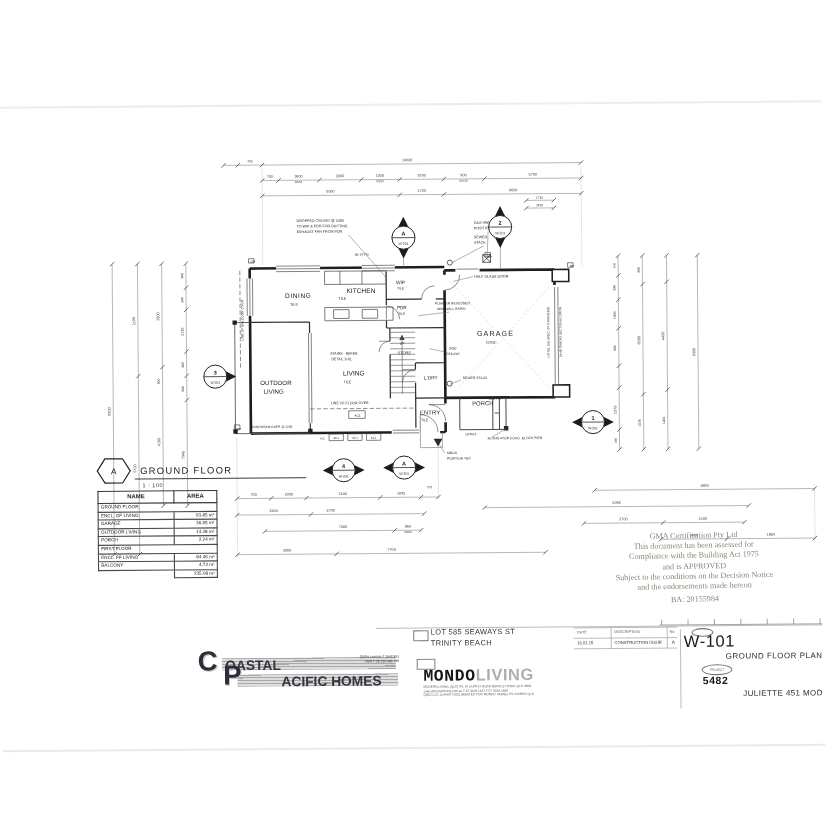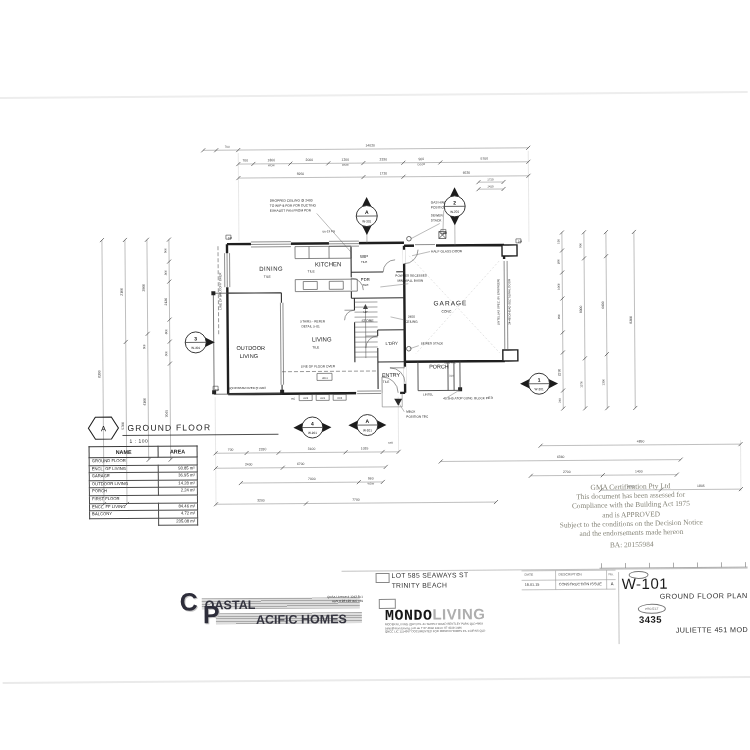--- a/index.html
+++ b/index.html
@@ -480,16 +480,16 @@
   <div class="tb-text" style="left:523px;top:584px;font-size:3.8px;">16.01.15</div>
   <div class="tb-text" style="left:557px;top:574px;font-size:3.4px;color:#555;">DESCRIPTION</div>
   <div class="tb-text" style="left:557px;top:584px;font-size:3.8px;">CONSTRUCTION ISSUE</div>
   <div class="tb-text" style="left:607px;top:574px;font-size:3.4px;color:#555;">No.</div>
   <div class="tb-text" style="left:609px;top:583px;font-size:4.2px;">A</div>
 
   <div class="ellipse" style="left:627px;top:573px;width:18px;height:6px;"></div>
   <div class="tb-text" style="left:620px;top:577px;font-size:15px;font-weight:normal;letter-spacing:.5px;color:#1a1a1a;">W-101</div>
   <div class="tb-text" style="left:600px;top:594px;width:146px;text-align:right;font-size:7.2px;letter-spacing:.5px;color:#2a2a2a;">GROUND FLOOR PLAN</div>
   <div class="ellipse" style="left:636px;top:606px;width:26px;height:8px;font-size:2.8px;line-height:8px;">PROJECT</div>
-  <div class="tb-text" style="left:637px;top:616px;font-size:9.5px;font-weight:bold;letter-spacing:.5px;color:#1a1a1a;">3435</div>
+  <div class="tb-text" style="left:637px;top:616px;font-size:9.5px;font-weight:bold;letter-spacing:.5px;color:#1a1a1a;">5482</div>
   <div class="tb-text" style="left:600px;top:628px;width:146px;text-align:right;font-size:7.2px;letter-spacing:.4px;color:#2a2a2a;">JULIETTE 451 MOD</div>
 
 </div>
 
 </body></html>

